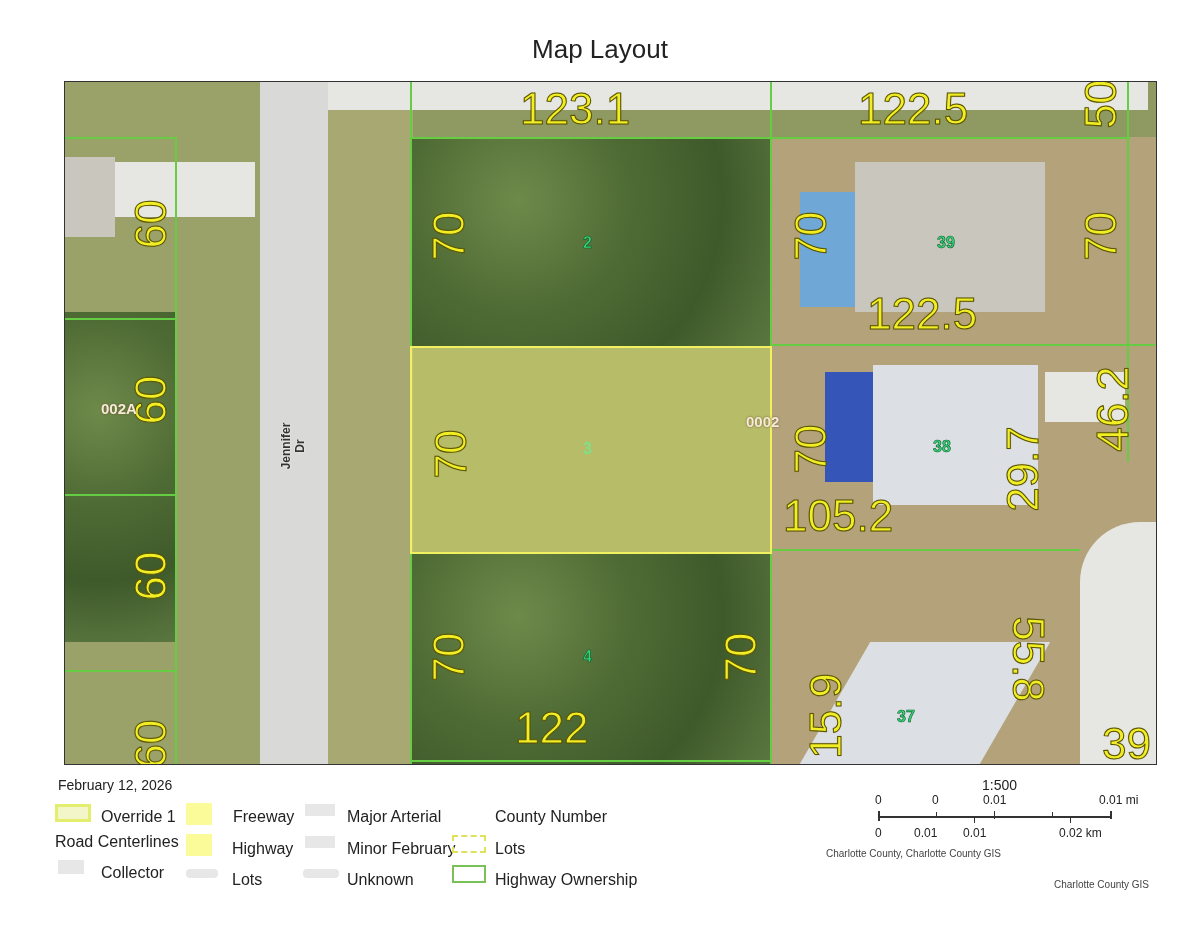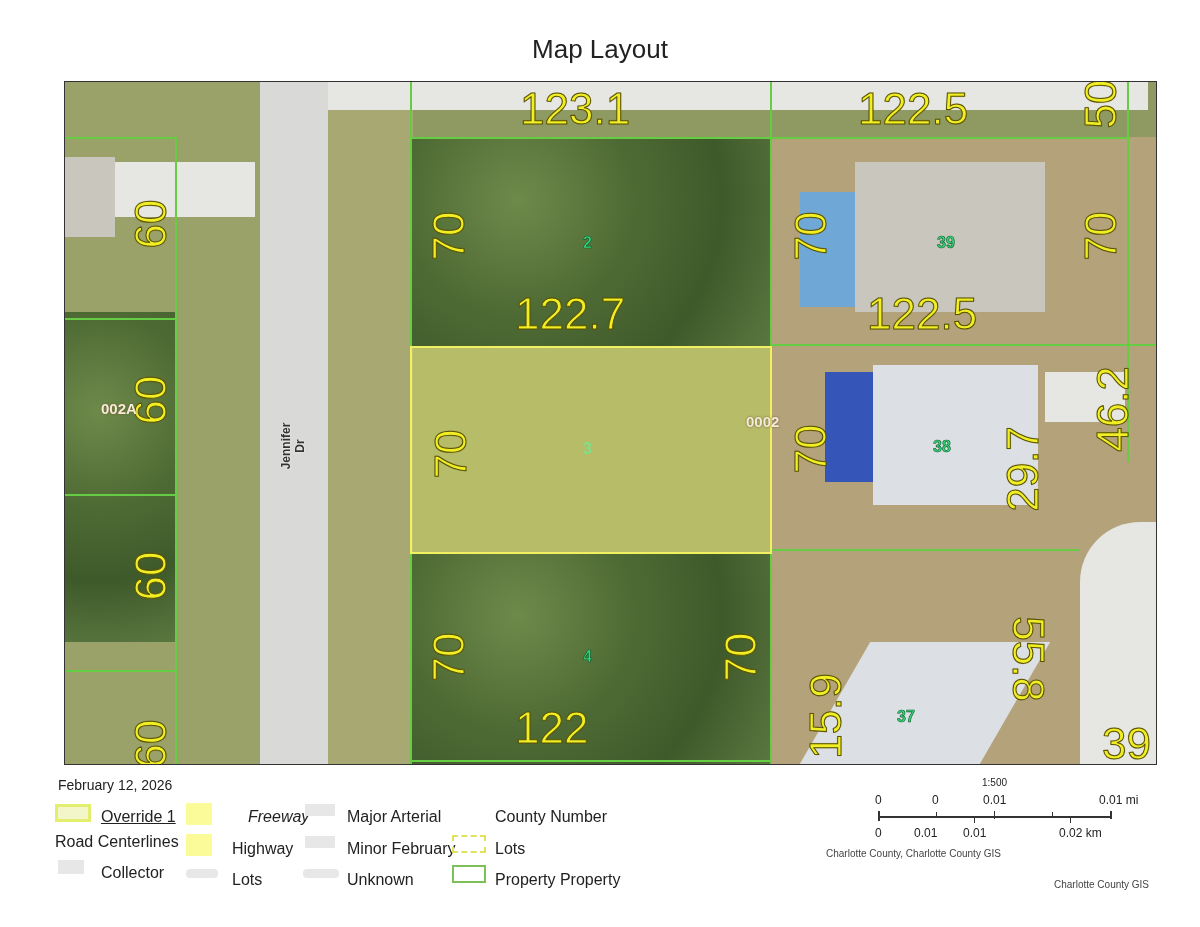--- a/index.html
+++ b/index.html
@@ -68,27 +68,27 @@
   <div class="line-h" style="left:705px;top:467px;width:310px;"></div>
   <div class="line-h" style="left:345px;top:678px;width:360px;"></div>
 
   <div class="subject" style="left:345px;top:264px;width:358px;height:204px;"></div>
 
   <div class="dim" style="left:455px;top:5px;">123.1</div>
   <div class="dim" style="left:793px;top:5px;">122.5</div>
   <div class="dim rot-n" style="left:1012px;top:0px;">50</div>
 
   <div class="dim rot-n" style="left:360px;top:132px;">70</div>
-  <div class="dim" style="left:450px;top:210px;">122.7</div>
   <div class="dim rot-n" style="left:722px;top:132px;">70</div>
   <div class="dim rot-n" style="left:1012px;top:132px;">70</div>
   <div class="dim" style="left:802px;top:210px;">122.5</div>
 
   <div class="dim rot-n" style="left:362px;top:350px;">70</div>
   <div class="dim rot-n" style="left:722px;top:345px;">70</div>
+  <div class="dim" style="left:718px;top:412px;">105.2</div>
   <div class="dim rot-n" style="left:915px;top:365px;">29.7</div>
   <div class="dim rot-n" style="left:1005px;top:305px;">46.2</div>
 
   <div class="dim rot-n" style="left:360px;top:553px;">70</div>
   <div class="dim rot-n" style="left:652px;top:553px;">70</div>
   <div class="dim" style="left:450px;top:624px;">122</div>
   <div class="dim rot-n" style="left:718px;top:612px;">15.9</div>
   <div class="dim rot" style="left:920px;top:555px;">55.8</div>
   <div class="dim" style="left:1037px;top:640px;">39</div>
 
@@ -107,46 +107,46 @@
   <div class="block" style="left:36px;top:318px;">002A</div>
   <div class="block" style="left:681px;top:331px;">0002</div>
 
   <div class="street" style="left:198px;top:350px;width:60px;text-align:center;">Jennifer Dr</div>
 
 </div>
 
 <div class="legend" style="left:58px;top:777px;font-size:14px;">February 12, 2026</div>
 
 <div class="sw" style="left:55px;top:804px;border:3px solid #e3ee6e;background:#f3f6c8;width:30px;height:12px;"></div>
-<div class="legend" style="left:101px;top:808px;text-decoration:underline;">Override 1</div>
+<div class="legend" style="left:101px;top:808px;">Override 1</div>
 <div class="legend" style="left:55px;top:833px;">Road Centerlines</div>
 <div class="sw" style="left:58px;top:860px;background:#e7e7e7;width:26px;height:14px;"></div>
 <div class="legend" style="left:101px;top:864px;">Collector</div>
 
 <div class="sw" style="left:186px;top:803px;background:#fbfb9a;width:26px;height:22px;"></div>
-<div class="legend" style="left:248px;top:808px;font-style:italic;">Freeway</div>
+<div class="legend" style="left:233px;top:808px;">Freeway</div>
 <div class="sw" style="left:186px;top:834px;background:#fbfb9a;width:26px;height:22px;"></div>
 <div class="legend" style="left:232px;top:840px;">Highway</div>
 <div class="sw" style="left:186px;top:869px;background:#e7e7e7;width:32px;height:9px;border-radius:4px;"></div>
 <div class="legend" style="left:232px;top:871px;">Lots</div>
 
 <div class="sw" style="left:305px;top:804px;background:#e7e7e7;width:30px;height:12px;"></div>
 <div class="legend" style="left:347px;top:808px;">Major Arterial</div>
 <div class="sw" style="left:305px;top:836px;background:#e7e7e7;width:30px;height:12px;"></div>
 <div class="legend" style="left:347px;top:840px;">Minor February</div>
 <div class="sw" style="left:303px;top:869px;background:#e7e7e7;width:36px;height:9px;border-radius:4px;"></div>
 <div class="legend" style="left:347px;top:871px;">Unknown</div>
 
 <div class="legend" style="left:495px;top:808px;">County Number</div>
 <div class="sw" style="left:452px;top:835px;border:2px dashed #e2e25a;width:30px;height:14px;"></div>
 <div class="legend" style="left:495px;top:840px;">Lots</div>
 <div class="sw" style="left:452px;top:865px;border:2px solid #7cc058;width:30px;height:14px;"></div>
-<div class="legend" style="left:495px;top:871px;">Property Property</div>
+<div class="legend" style="left:495px;top:871px;">Highway Ownership</div>
 
-<div class="scale" style="left:982px;top:777px;font-size:10px;">1:500</div>
+<div class="scale" style="left:982px;top:777px;font-size:14px;">1:500</div>
 <div class="scale" style="left:875px;top:793px;">0</div>
 <div class="scale" style="left:932px;top:793px;">0</div>
 <div class="scale" style="left:983px;top:793px;">0.01</div>
 <div class="scale" style="left:1099px;top:793px;">0.01 mi</div>
 <div style="position:absolute;left:878px;top:816px;width:233px;height:2px;background:#333;"></div>
 <div style="position:absolute;left:878px;top:811px;width:2px;height:10px;background:#333;"></div>
 <div style="position:absolute;left:936px;top:812px;width:1px;height:6px;background:#333;"></div>
 <div style="position:absolute;left:994px;top:811px;width:1px;height:8px;background:#333;"></div>
 <div style="position:absolute;left:1052px;top:812px;width:1px;height:6px;background:#333;"></div>
 <div style="position:absolute;left:1110px;top:811px;width:2px;height:8px;background:#333;"></div>

